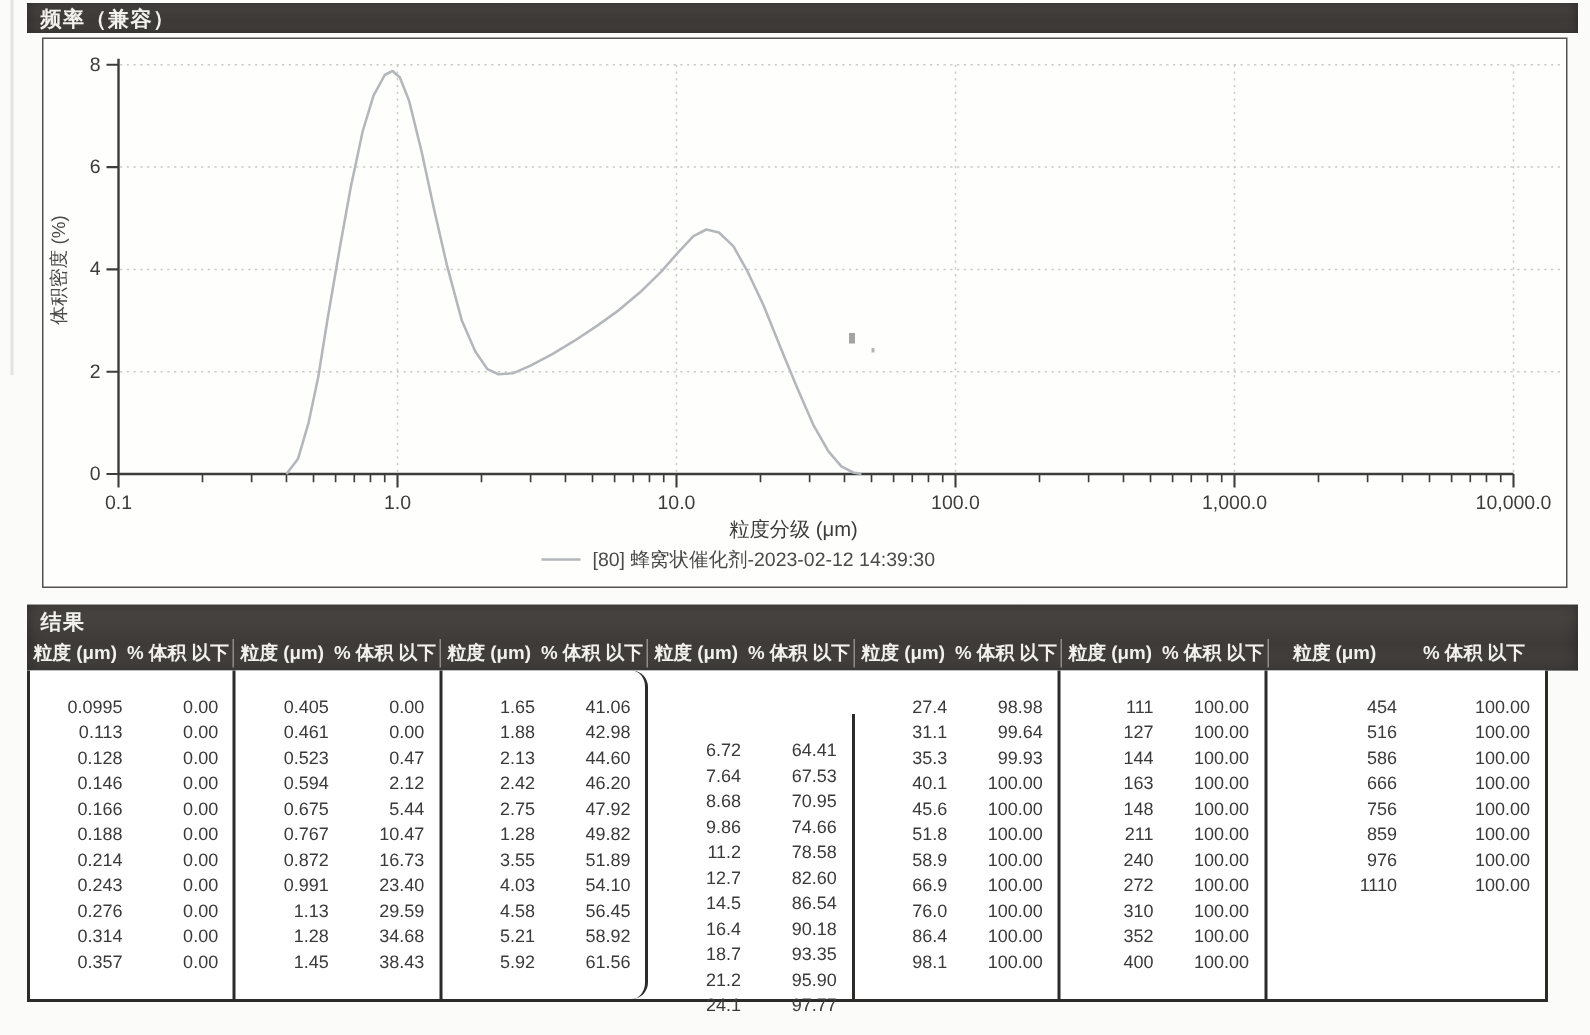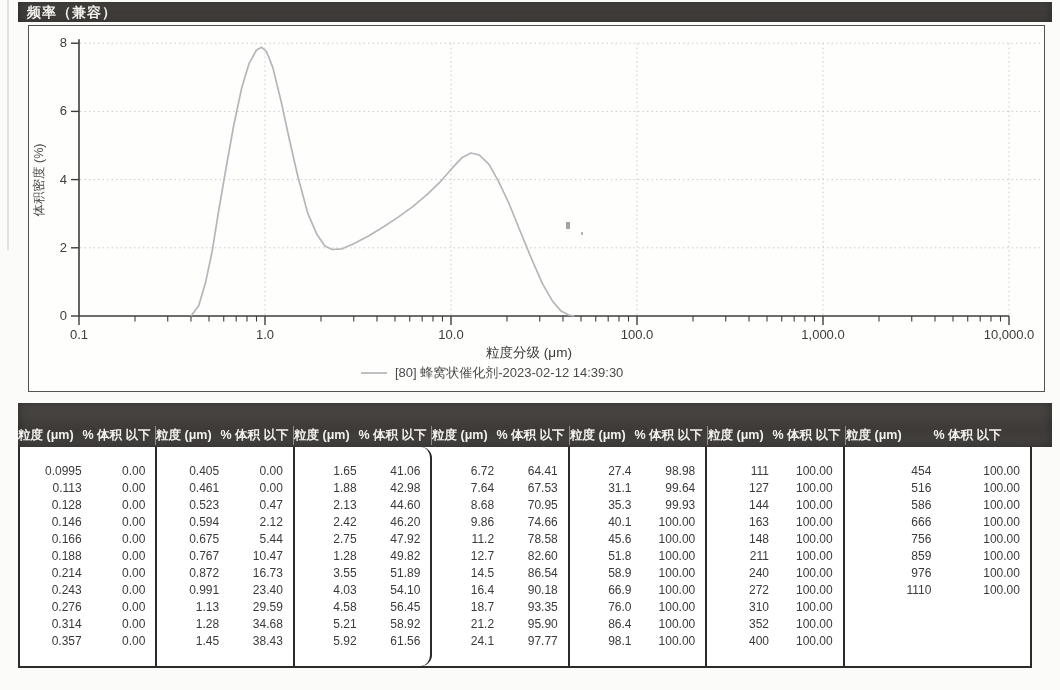--- a/index.html
+++ b/index.html
@@ -27,21 +27,21 @@
   .results-bar{
     position:absolute;left:18px;top:403px;width:1034px;height:44px;
     background:linear-gradient(180deg,#4a4744 0%,#3d3a38 60%,#454240 100%);
     color:#f2f1ee;box-sizing:border-box;
     box-shadow:inset 0 0 10px rgba(0,0,0,.35);
   }
   .results-title{font-size:14px;font-weight:bold;padding:3px 0 0 9px;letter-spacing:1px;}
   .results-headrow{position:absolute;left:0;bottom:2px;width:1014px;height:19px;display:flex;}
   .hgroup{display:flex;box-sizing:border-box;border-right:1px solid #8f8c89;}
   .hgroup:last-child{border-right:none;}
-  .hgroup span{display:block;font-size:12.5px;font-weight:bold;line-height:18px;white-space:nowrap;}
+  .hgroup span{display:block;text-align:center;font-size:12.5px;font-weight:bold;line-height:18px;white-space:nowrap;}
   .hsize{width:47%;}
   .hpct{width:53%;}
   .results-body{
     position:absolute;left:18px;top:447px;width:1014px;height:221px;
     background:#fff;border:2px solid #2c2b2a;border-top:none;box-sizing:border-box;
     display:flex;
   }
   .bgroup{box-sizing:border-box;border-right:2px solid #2c2b2a;padding-top:16px;}
   .bgroup:last-child{border-right:none;}
   .trow{display:flex;height:17px;line-height:17px;font-size:12px;color:#3a3a3a;}
@@ -134,20 +134,21 @@
       <rect x="537" y="196" width="4" height="7" fill="#8d8d8d" opacity=".8"></rect>
       <rect x="552" y="206" width="2" height="3" fill="#b5b5b5"></rect>
       <text x="500" y="331" font-size="13.5" fill="#3b3b3b" text-anchor="middle">粒度分级 (μm)</text>
       <text x="14" y="154" font-size="12.5" fill="#4a4a4a" text-anchor="middle" transform="rotate(-90 14 154)">体积密度 (%)</text>
       <line x1="332" y1="347" x2="358" y2="347" stroke="#b3b6ba" stroke-width="1.7"></line>
       <text x="366" y="351" font-size="13" fill="#4a4a4a">[80] 蜂窝状催化剂-2023-02-12 14:39:30</text>
     </svg>
 </div>
 
 <div class="results-bar">
+  <div class="results-title">结果</div>
   <div class="results-headrow" id="results-headrow">
       <div class="hgroup" style="width: 138px;">
         <span class="hsize">粒度 (μm)</span>
         <span class="hpct">% 体积 以下</span>
       </div>
       <div class="hgroup" style="width: 138px;">
         <span class="hsize">粒度 (μm)</span>
         <span class="hpct">% 体积 以下</span>
       </div>
       <div class="hgroup" style="width: 138px;">
@@ -305,21 +306,21 @@
       </div>
       <div class="trow">
         <span class="tsize">5.21</span>
         <span class="tpct">58.92</span>
       </div>
       <div class="trow">
         <span class="tsize">5.92</span>
         <span class="tpct">61.56</span>
       </div>
     </div>
-    <div class="bgroup" style="width: 138px;">
+    <div class="bgroup" style="width: 138px; margin-top: 29px;">
       <div class="trow">
         <span class="tsize">6.72</span>
         <span class="tpct">64.41</span>
       </div>
       <div class="trow">
         <span class="tsize">7.64</span>
         <span class="tpct">67.53</span>
       </div>
       <div class="trow">
         <span class="tsize">8.68</span>

